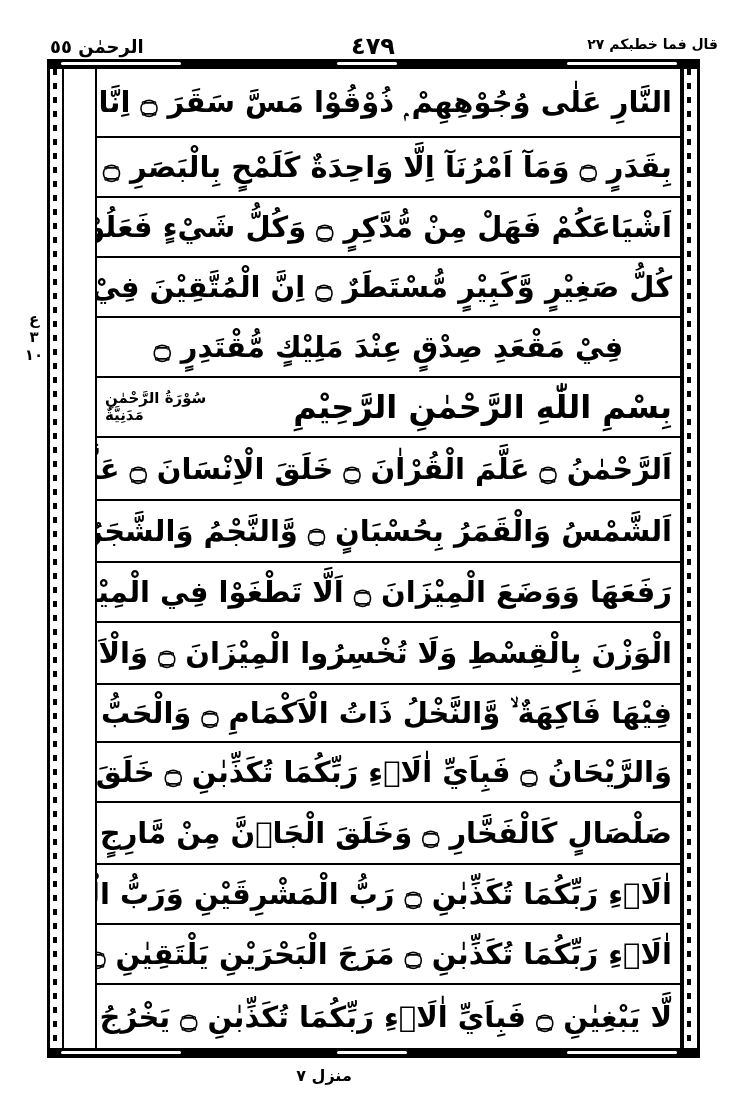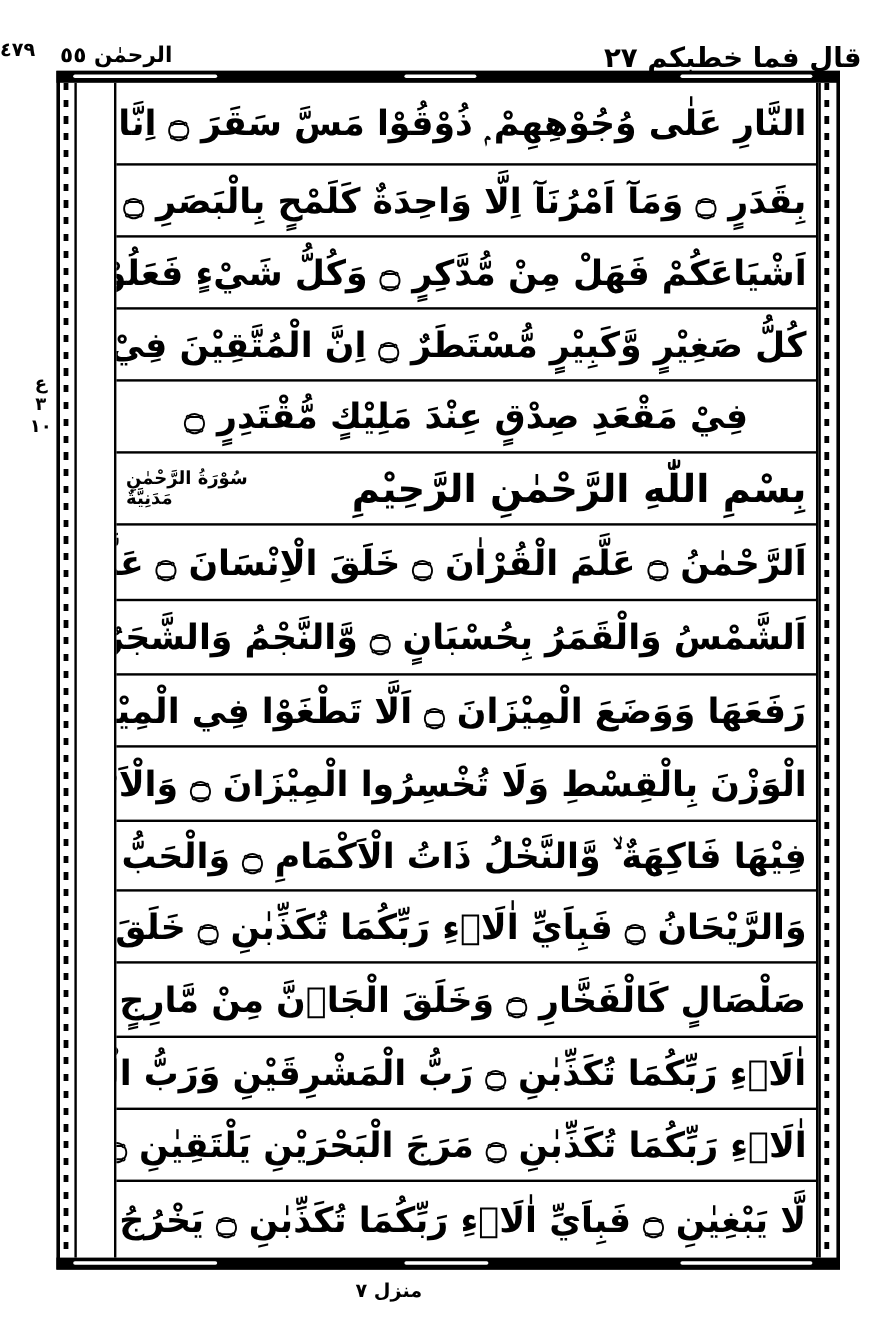--- a/index.html
+++ b/index.html
@@ -1,22 +1,22 @@
 <!DOCTYPE html>
 <html><head>
 <meta charset="utf-8">
 <style>
   html, body { margin: 0; padding: 0; background: #ffffff; }
   body { width: 746px; height: 1108px; position: relative; overflow: hidden;
          font-family: "DejaVu Sans", sans-serif; color: #000; }
 
   .hdr { position: absolute; top: 36px; font-weight: bold; direction: rtl; white-space: nowrap; }
-  .hdr-right { right: 28px; font-size: 23px; }
+  .hdr-right { right: 28px; font-size: 14px; }
   .hdr-left  { left: 50px; font-size: 18px; }
-  .hdr-center { left: 0; width: 746px; text-align: left; font-size: 16px; direction: ltr; top: 32px; letter-spacing: 1px; }
+  .hdr-center { left: 0; width: 746px; text-align: center; font-size: 24px; direction: ltr; top: 32px; letter-spacing: 1px; }
 
   .frame-outer { position: absolute; left: 47px; top: 59px; width: 653px; height: 999px;
                  border: 3px solid #000; box-sizing: border-box; }
   .band-top, .band-bottom { position: absolute; left: 47px; width: 653px; height: 10px; background: #000; }
   .band-top { top: 59px; }
   .band-bottom { top: 1048px; }
   .band-top .orn, .band-bottom .orn { position: absolute; top: 3px; height: 3px; background: #fff; border-radius: 2px; }
 
   .side-strip { position: absolute; top: 69px; width: 12px; height: 979px; }
   .side-left { left: 50px; border-right: 2px solid #000; }

